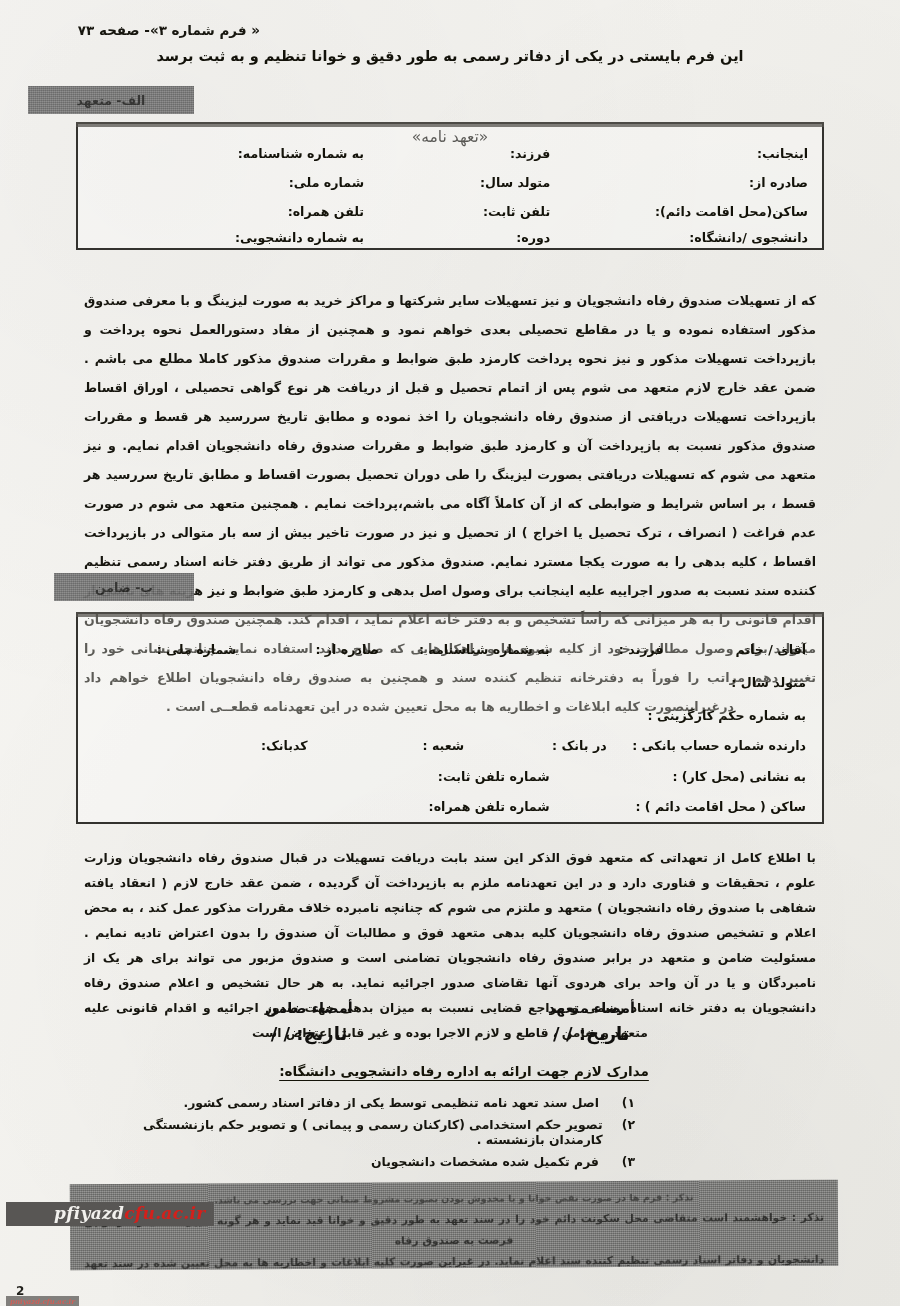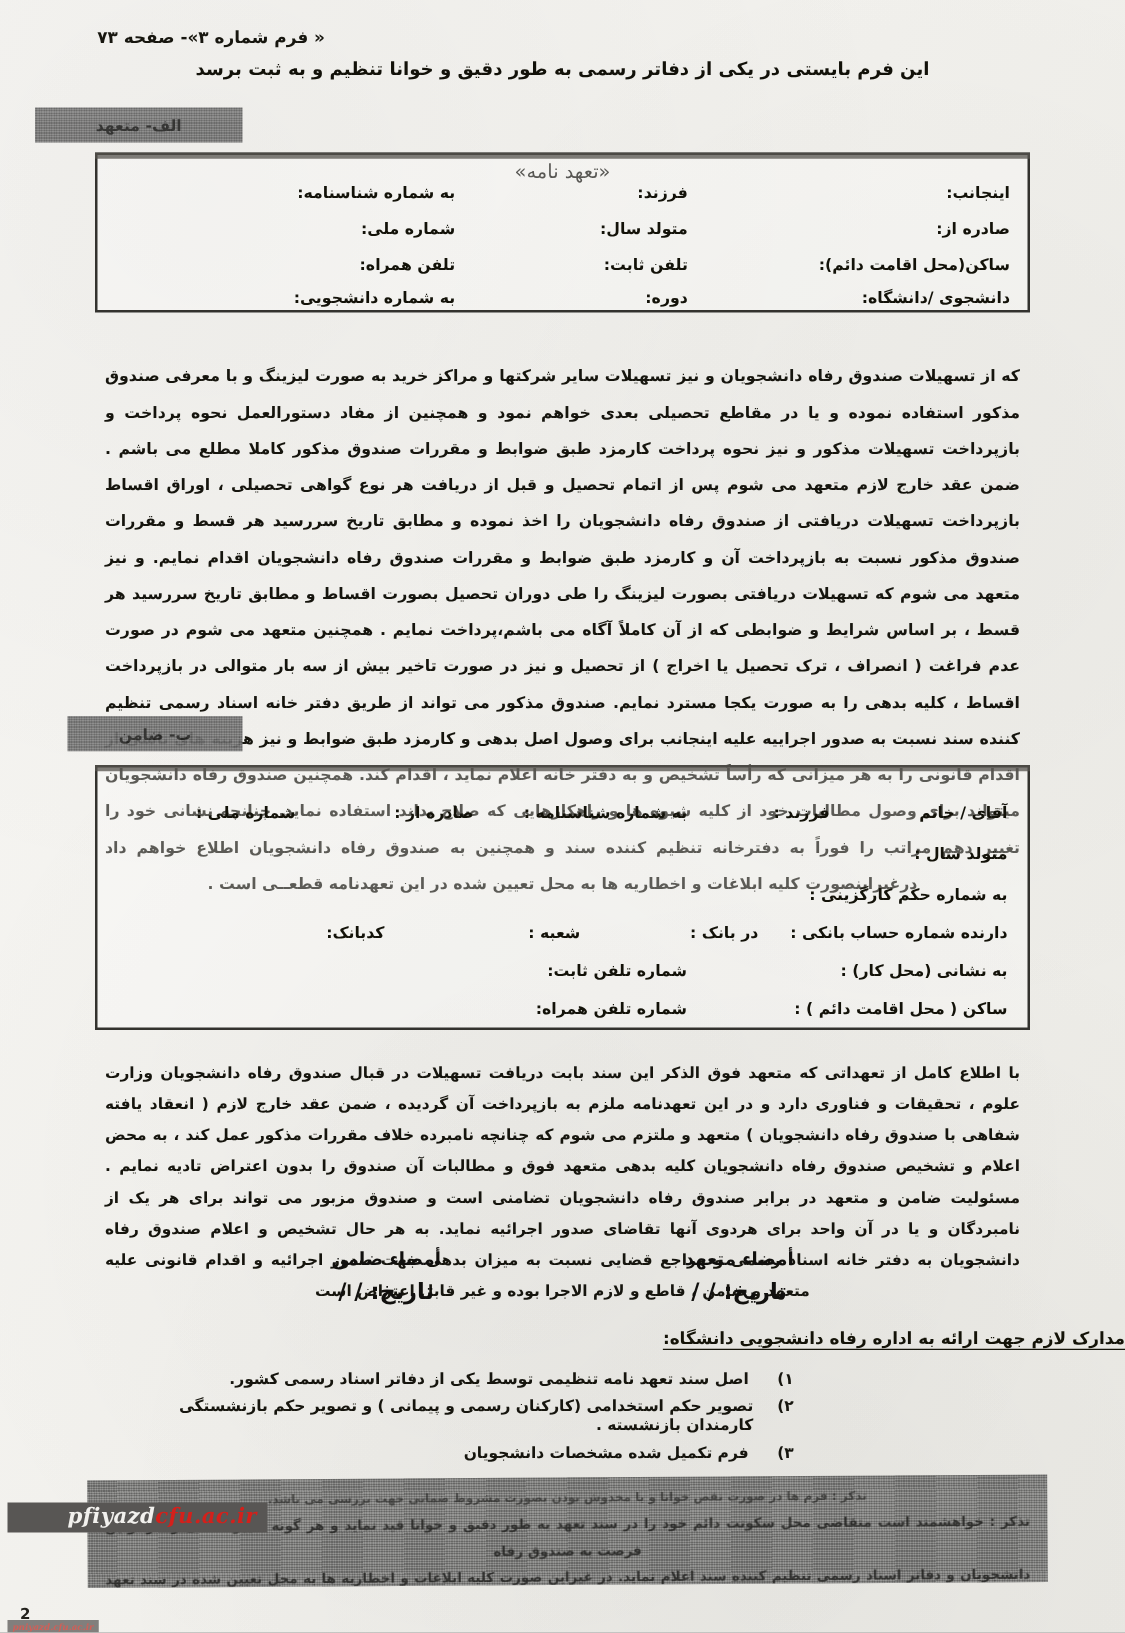--- a/index.html
+++ b/index.html
@@ -139,20 +139,21 @@
     font-weight: 700;
   }
   .sig-col { text-align: center; }
   .sig-col .sig-title { font-size: 14.5px; margin-bottom: 7px; }
   .sig-col .sig-date { font-size: 18px; }
 
   
   .docs-title {
     position: absolute;
     right: 0; left: 0;
+    text-align: center;
     font-size: 13.5px;
     font-weight: 700;
     text-decoration: underline;
     text-underline-offset: 4px;
     color: #141308;
     padding-left: 28px;
   }
   .docs-list {
     position: absolute;
     font-size: 12.4px;

